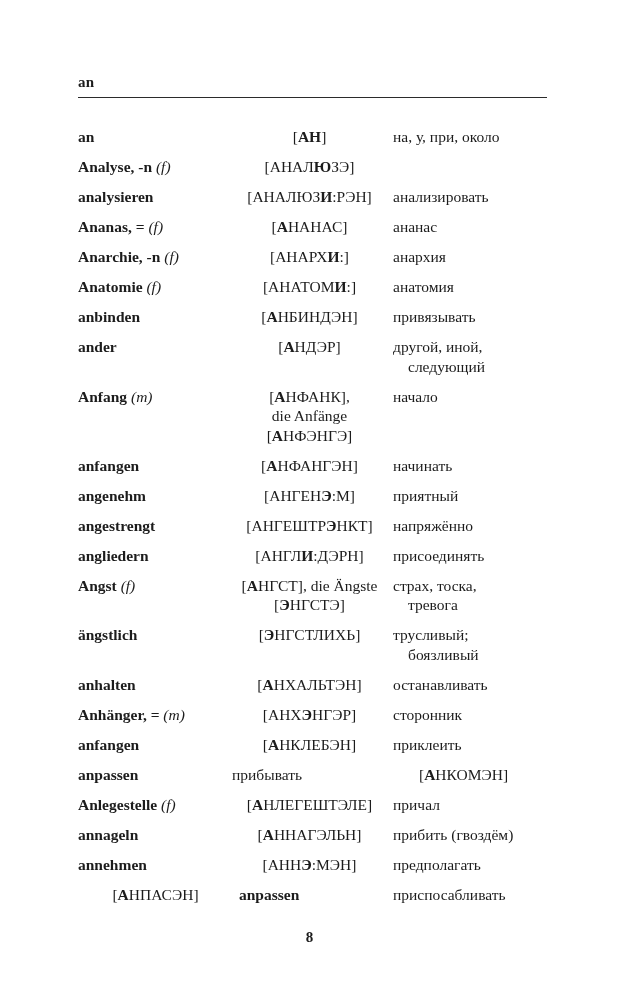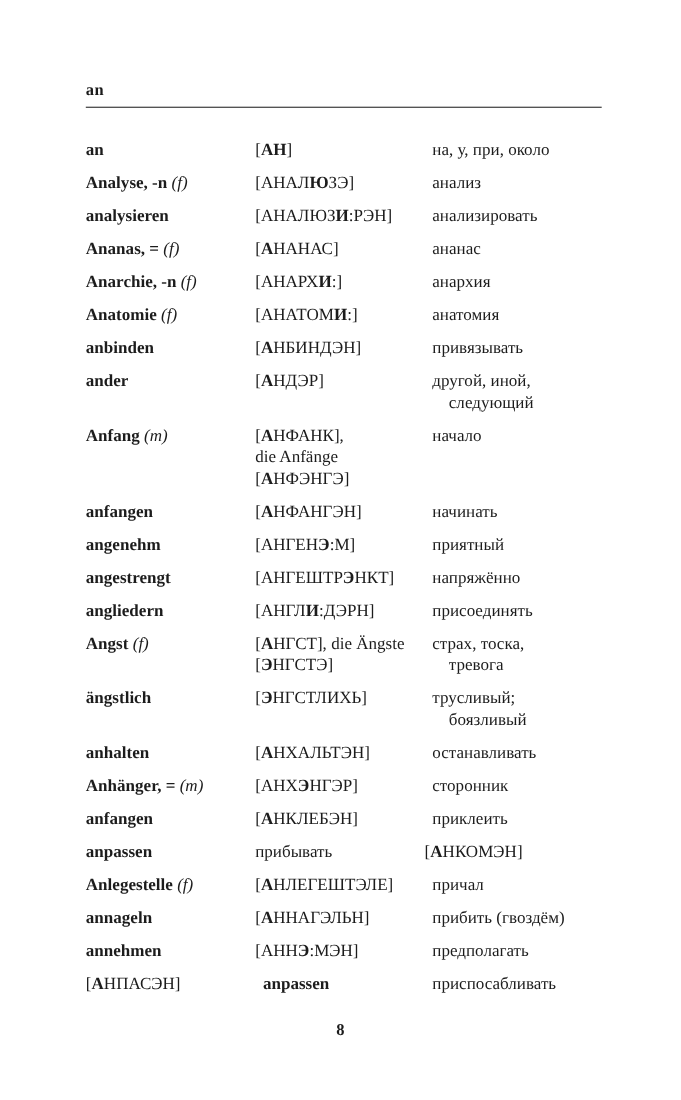--- a/index.html
+++ b/index.html
@@ -45,20 +45,21 @@
     box-sizing: border-box;
   }
   .cell.word .gender {
     font-weight: normal;
     font-style: italic;
   }
   .cell.trans {
     width: 161px;
     padding-right: 6px;
     box-sizing: border-box;
+    text-align: center;
   }
   .cell.transl {
     flex: 1 1 auto;
   }
   .stress { font-weight: bold; }
   .tl-line.cont { padding-left: 15px; }
   .page-number {
     position: absolute;
     left: 0;
     right: 0;
@@ -84,23 +85,20 @@
     <div class="cell transl">
             <div class="tl-line">на, у, при, около</div>
           </div>
   </div>
 
   <div class="row">
     <div class="cell word">Analyse, -n<span class="gender"> (f)</span></div>
     <div class="cell trans">
             <div class="tr-line"><span>[АНАЛ</span><span class="stress">Ю</span><span>ЗЭ]</span></div>
           </div>
-    <div class="cell transl">
-            <div class="tl-line">анализ</div>
-          </div>
   </div>
 
   <div class="row">
     <div class="cell word">analysieren</div>
     <div class="cell trans">
             <div class="tr-line"><span>[АНАЛЮЗ</span><span class="stress">И</span><span>:РЭН]</span></div>
           </div>
     <div class="cell transl">
             <div class="tl-line">анализировать</div>
           </div>

